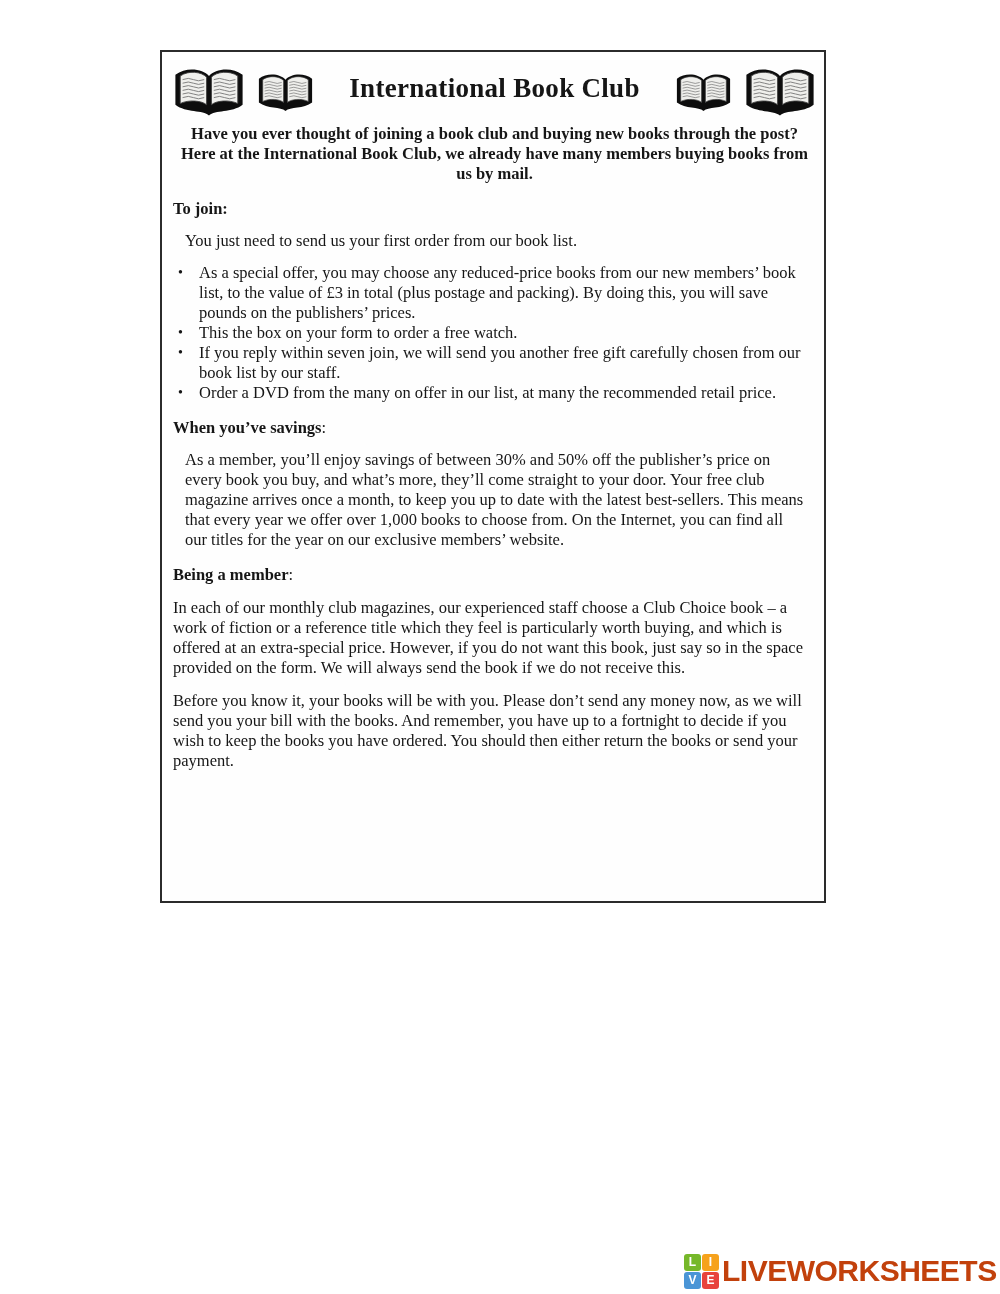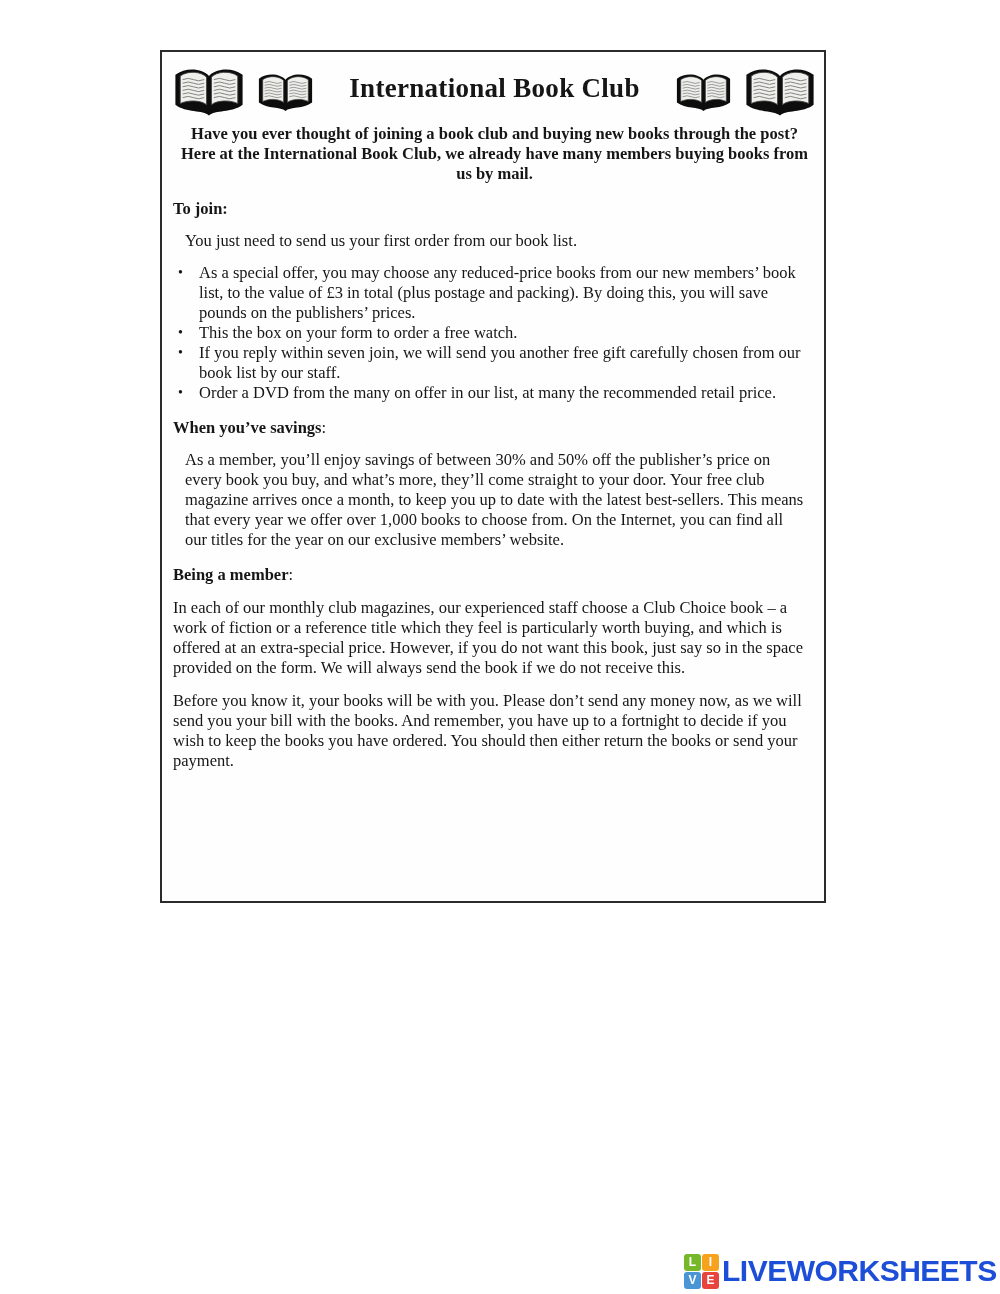--- a/index.html
+++ b/index.html
@@ -193,14 +193,14 @@
 
 </div>
 
 <div class="lw-footer">
   <div class="lw-grid">
     <span class="lw-cell" style="background: rgb(118, 184, 42);">L</span>
     <span class="lw-cell" style="background: rgb(246, 162, 28);">I</span>
     <span class="lw-cell" style="background: rgb(74, 149, 214);">V</span>
     <span class="lw-cell" style="background: rgb(232, 67, 60);">E</span>
   </div>
-  <span class="lw-text" style="color: #1d4ed8; text-align: center;">LIVEWORKSHEETS</span>
+  <span class="lw-text" style="color: #c2410c; text-align: center;">LIVEWORKSHEETS</span>
 </div>
 
 </body></html>

